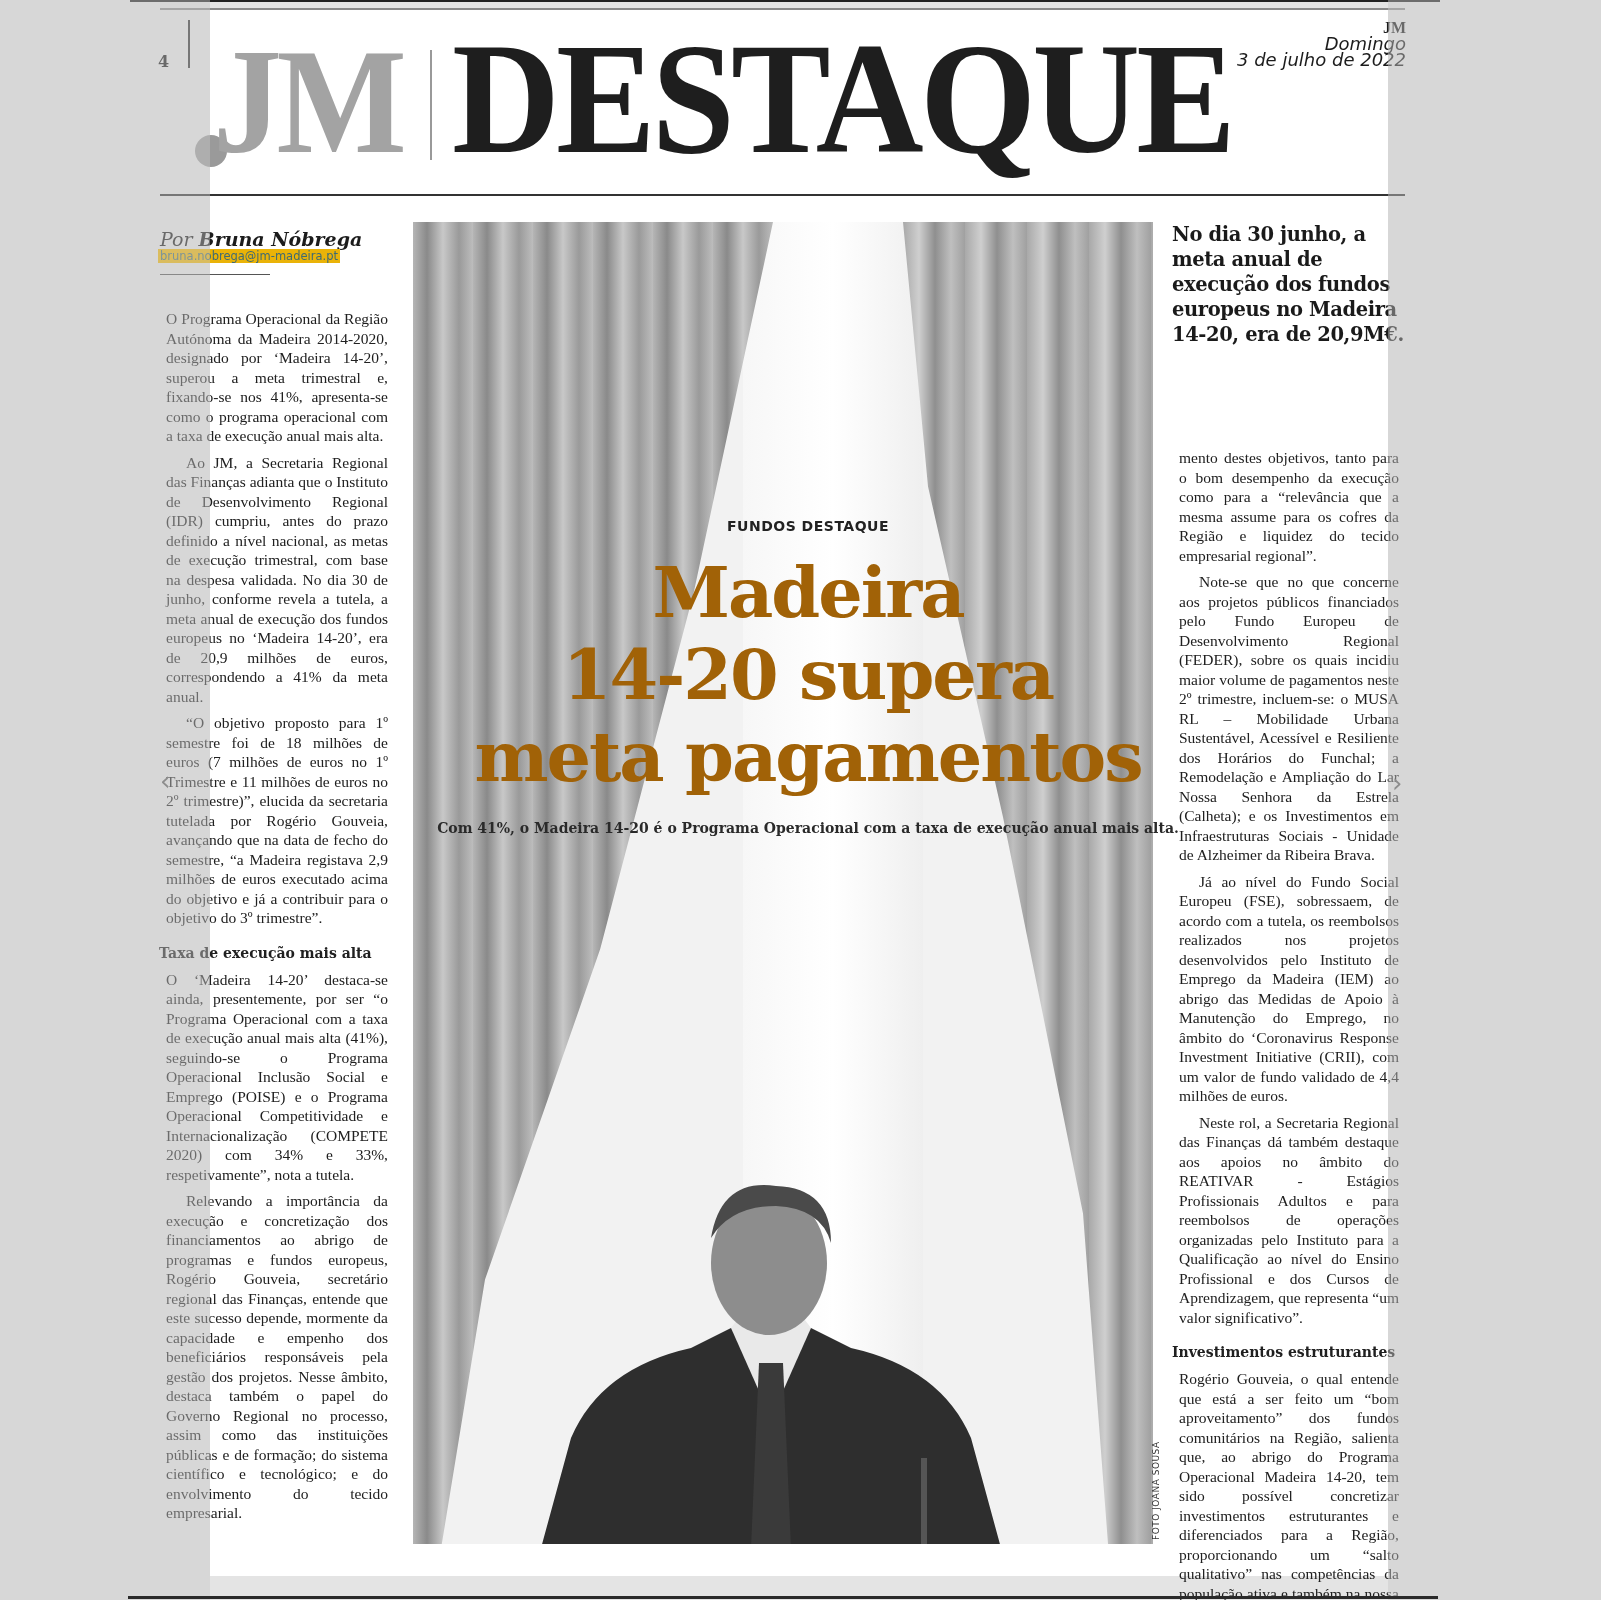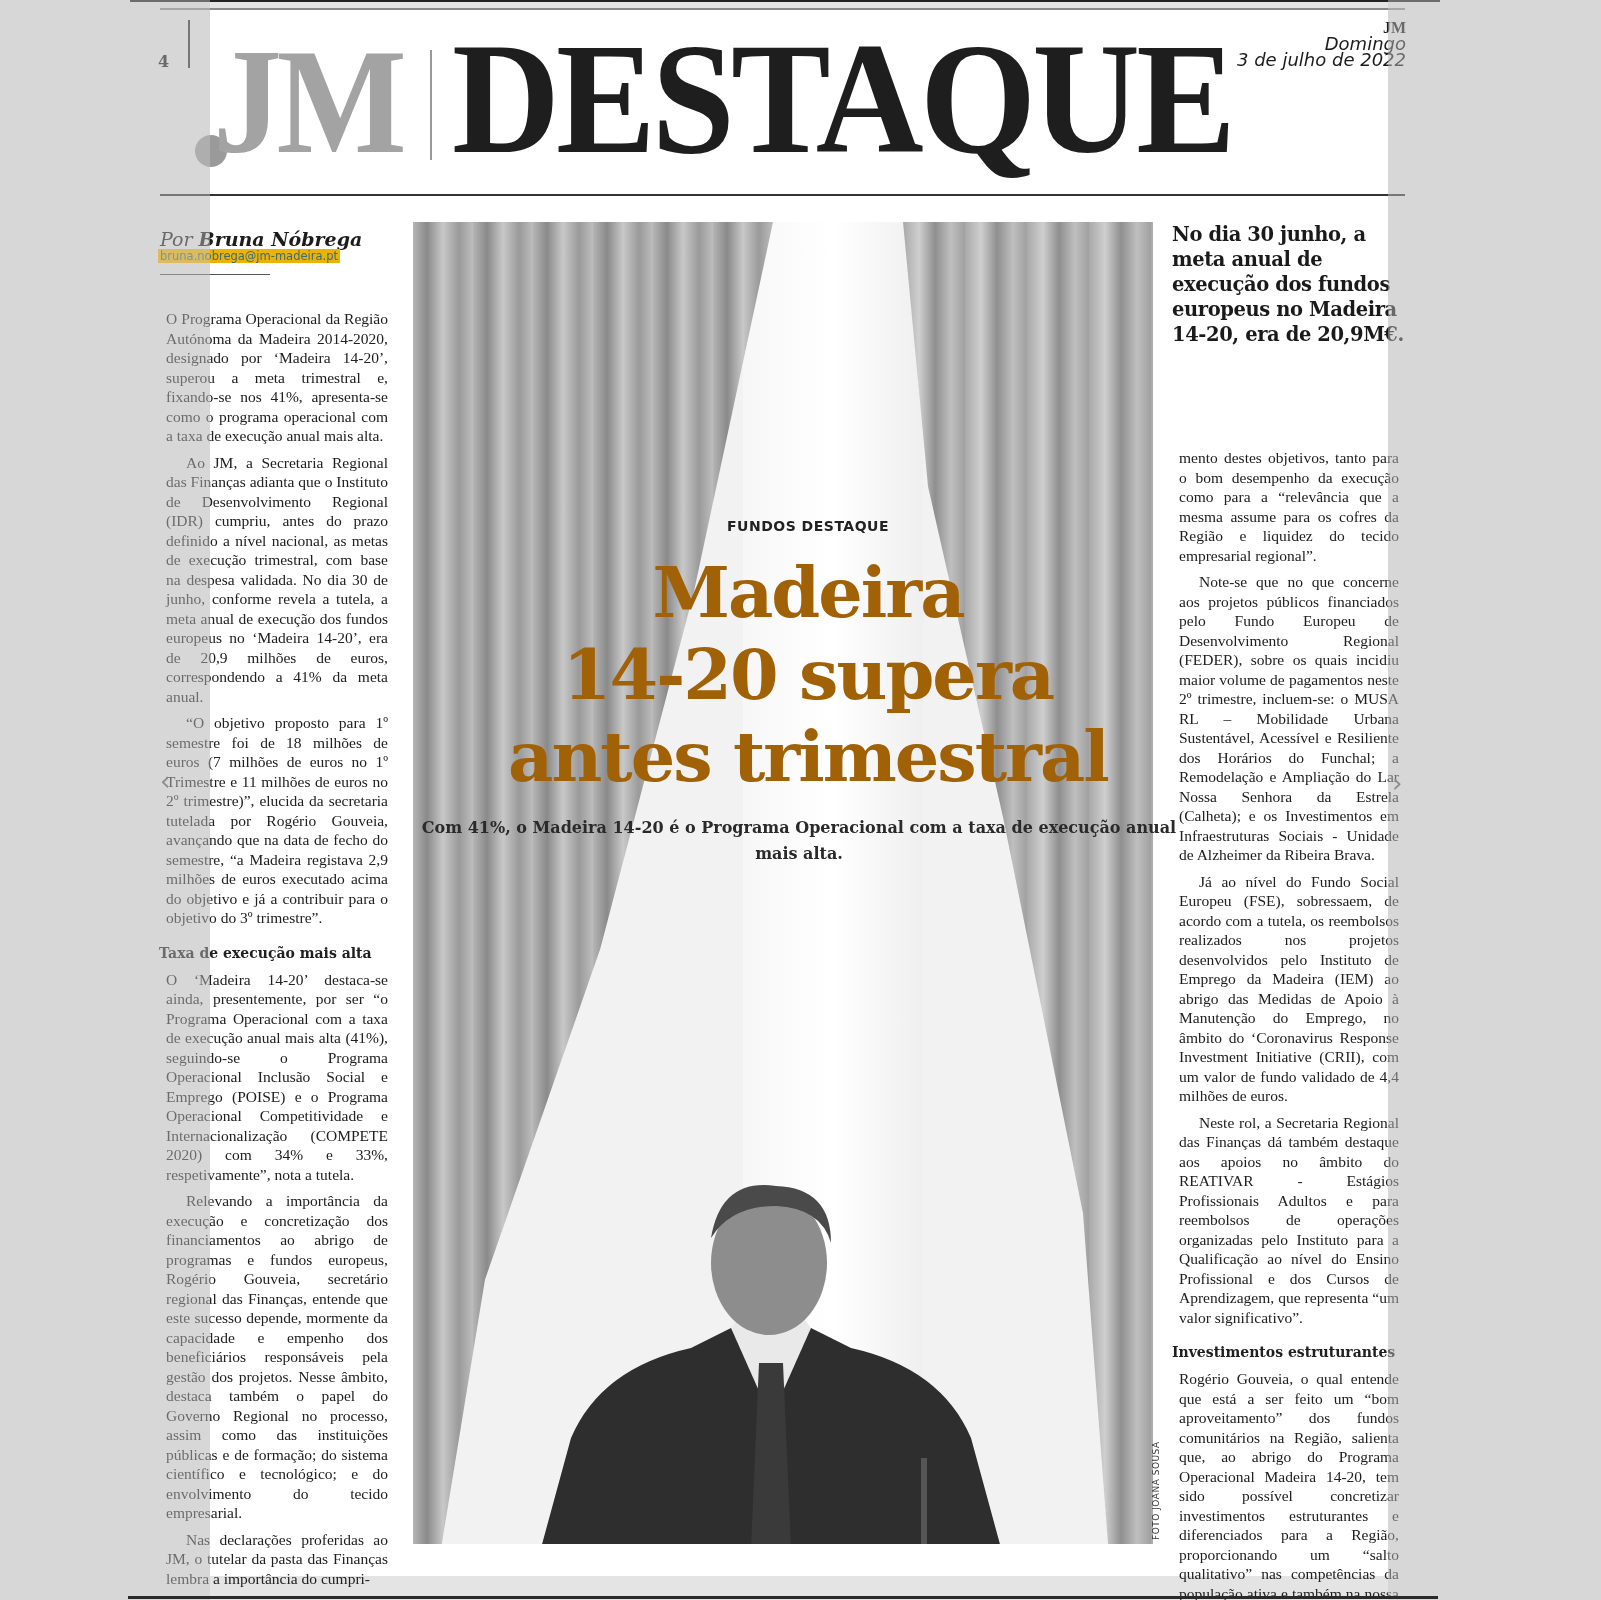--- a/index.html
+++ b/index.html
@@ -39,21 +39,21 @@
      clip-path: polygon(0 0, 100% 0, 78% 28%, 52% 55%, 20% 80%, 8% 100%, 0 100%); }
   .curtain-r { position:absolute; right:0; top:0; width:250px; height:100%;
      background: repeating-linear-gradient(90deg,#a9a9a9 0px,#cfcfcf 16px,#8f8f8f 32px,#bfbfbf 48px,#a0a0a0 62px);
      clip-path: polygon(0 0, 100% 0, 100% 100%, 82% 100%, 72% 75%, 40% 45%, 10% 20%); }
   .window { position:absolute; left:330px; top:0; width:180px; height:100%; background:linear-gradient(90deg,#f7f7f7,#ffffff,#efefef); }
   .person { position:absolute; left:128px; top:946px; width:460px; height:380px; }
   .photo-credit { position:absolute; left:1151px; top:1460px; width:12px; transform-origin:left top; transform:rotate(-90deg) translate(-80px,0); font-family:"DejaVu Sans", sans-serif; font-size:9px; letter-spacing:0.5px; color:#333; white-space:nowrap; }
 
   .kicker { position:absolute; left:413px; top:518px; width:790px; text-align:center; font-family:"DejaVu Sans", sans-serif; font-weight:bold; font-size:14px; letter-spacing:0.5px; color:#222; }
   .headline { position:absolute; left:413px; top:552px; width:790px; text-align:center; font-family:"DejaVu Serif", serif; font-weight:bold; font-size:70px; line-height:82px; letter-spacing:-2px; color:#a16207; }
-  .dek { position:absolute; left:404px; top:815px; width:790px; text-align:center; font-family:"DejaVu Serif", serif; font-weight:bold; font-size:16px; line-height:26px; color:#2a2a2a; }
+  .dek { position:absolute; left:413px; top:815px; width:790px; text-align:center; font-family:"DejaVu Serif", serif; font-weight:bold; font-size:14px; line-height:26px; color:#2a2a2a; }
 
   .nav-arrow { position:absolute; font-family:"DejaVu Sans", sans-serif; font-size:26px; color:#8d8d8d; cursor:pointer; }
   .nav-prev { left:160px; top:766px; }
   .nav-next { left:1392px; top:768px; }
   .shade-l { position:absolute; left:0; top:0; width:210px; height:1600px; background:rgba(200,200,200,0.45); pointer-events:none; }
   .shade-r { position:absolute; left:1388px; top:0; width:213px; height:1600px; background:rgba(200,200,200,0.45); pointer-events:none; }
 </style>
 </head>
 <body>
 
@@ -83,21 +83,20 @@
 <div class="email">bruna.nobrega@jm-madeira.pt</div>
 <div class="byrule"></div>
 
 <div class="col col-left">
   <p class="noind">O Programa Operacional da Região Autónoma da Madeira 2014-2020, designado por ‘Madeira 14-20’, superou a meta trimestral e, fixando-se nos 41%, apresenta-se como o programa operacional com a taxa de execução anual mais alta.</p>
   <p>Ao JM, a Secretaria Regional das Finanças adianta que o Instituto de Desenvolvimento Regional (IDR) cumpriu, antes do prazo definido a nível nacional, as metas de execução trimestral, com base na despesa validada. No dia 30 de junho, conforme revela a tutela, a meta anual de execução dos fundos europeus no ‘Madeira 14-20’, era de 20,9 milhões de euros, correspondendo a 41% da meta anual.</p>
   <p>“O objetivo proposto para 1º semestre foi de 18 milhões de euros (7 milhões de euros no 1º Trimestre e 11 milhões de euros no 2º trimestre)”, elucida da secretaria tutelada por Rogério Gouveia, avançando que na data de fecho do semestre, “a Madeira registava 2,9 milhões de euros executado acima do objetivo e já a contribuir para o objetivo do 3º trimestre”.</p>
   <h4>Taxa de execução mais alta</h4>
   <p class="noind">O ‘Madeira 14-20’ destaca-se ainda, presentemente, por ser “o Programa Operacional com a taxa de execução anual mais alta (41%), seguindo-se o Programa Operacional Inclusão Social e Emprego (POISE) e o Programa Operacional Competitividade e Internacionalização (COMPETE 2020) com 34% e 33%, respetivamente”, nota a tutela.</p>
   <p>Relevando a importância da execução e concretização dos financiamentos ao abrigo de programas e fundos europeus, Rogério Gouveia, secretário regional das Finanças, entende que este sucesso depende, mormente da capacidade e empenho dos beneficiários responsáveis pela gestão dos projetos. Nesse âmbito, destaca também o papel do Governo Regional no processo, assim como das instituições públicas e de formação; do sistema científico e tecnológico; e do envolvimento do tecido empresarial.</p>
-  <p>Nas declarações proferidas ao JM, o tutelar da pasta das Finanças lembra a importância do cumpri-</p>
 </div>
 
 <div class="photo">
   <div class="window"></div>
   <div class="curtain-l"></div>
   <div class="curtain-r"></div>
   <svg class="person" viewBox="0 0 460 380">
     <path d="M0 380 L30 270 Q60 200 150 180 L190 160 L270 160 L310 180 Q400 200 430 270 L460 380 Z" fill="#2e2e2e"></path>
     <path d="M190 160 L230 250 L270 160 L255 140 L205 140 Z" fill="#e9e9e9"></path>
     <path d="M218 195 L242 195 L250 380 L210 380 Z" fill="#3a3a3a"></path>
@@ -105,21 +104,21 @@
     <path d="M170 70 Q180 10 235 18 Q290 20 290 75 Q280 40 235 38 Q190 38 170 70 Z" fill="#4a4a4a"></path>
     <rect x="380" y="290" width="6" height="90" fill="#555"></rect>
   </svg>
 </div>
 <div class="photo-credit">FOTO JOANA SOUSA</div>
 
 <div class="kicker">FUNDOS DESTAQUE</div>
 <div class="headline">
   <div>Madeira</div>
   <div>14-20 supera</div>
-  <div>antes trimestral</div>
+  <div>meta pagamentos</div>
 </div>
 <div class="dek">Com 41%, o Madeira 14-20 é o Programa Operacional com a taxa de execução anual mais alta.</div>
 
 <div class="pull">No dia 30 junho, a meta anual de execução dos fundos europeus no Madeira 14-20, era de 20,9M€.</div>
 
 <div class="col col-right">
   <p class="noind">mento destes objetivos, tanto para o bom desempenho da execução como para a “relevância que a mesma assume para os cofres da Região e liquidez do tecido empresarial regional”.</p>
   <p>Note-se que no que concerne aos projetos públicos financiados pelo Fundo Europeu de Desenvolvimento Regional (FEDER), sobre os quais incidiu maior volume de pagamentos neste 2º trimestre, incluem-se: o MUSA RL – Mobilidade Urbana Sustentável, Acessível e Resiliente dos Horários do Funchal; a Remodelação e Ampliação do Lar Nossa Senhora da Estrela (Calheta); e os Investimentos em Infraestruturas Sociais - Unidade de Alzheimer da Ribeira Brava.</p>
   <p>Já ao nível do Fundo Social Europeu (FSE), sobressaem, de acordo com a tutela, os reembolsos realizados nos projetos desenvolvidos pelo Instituto de Emprego da Madeira (IEM) ao abrigo das Medidas de Apoio à Manutenção do Emprego, no âmbito do ‘Coronavirus Response Investment Initiative (CRII), com um valor de fundo validado de 4,4 milhões de euros.</p>
   <p>Neste rol, a Secretaria Regional das Finanças dá também destaque aos apoios no âmbito do REATIVAR - Estágios Profissionais Adultos e para reembolsos de operações organizadas pelo Instituto para a Qualificação ao nível do Ensino Profissional e dos Cursos de Aprendizagem, que representa “um valor significativo”.</p>

